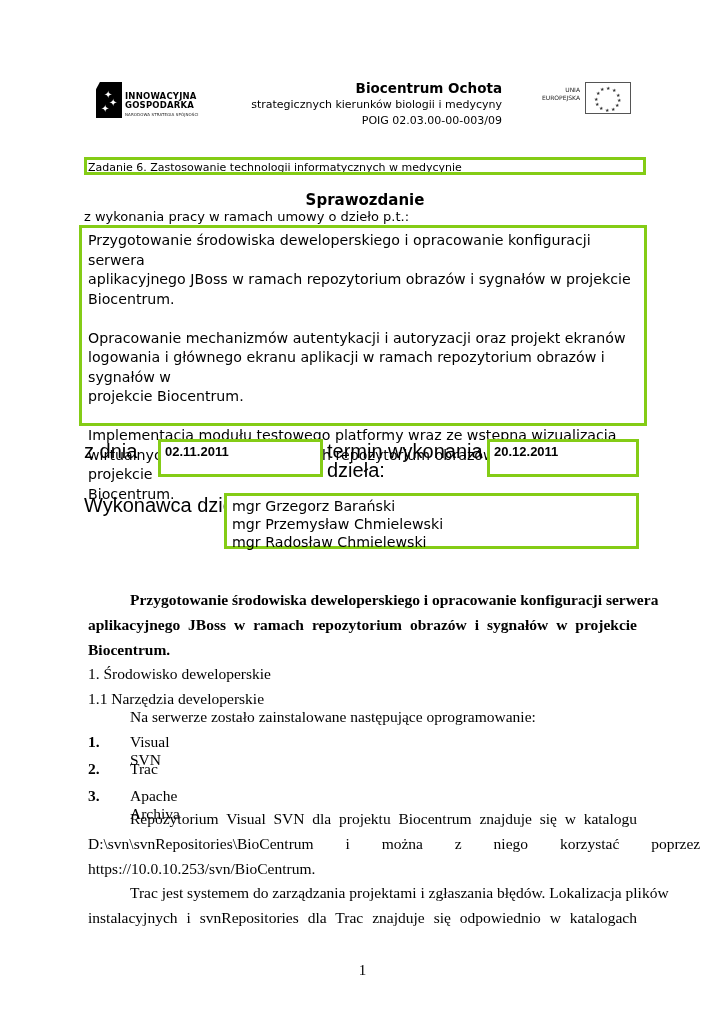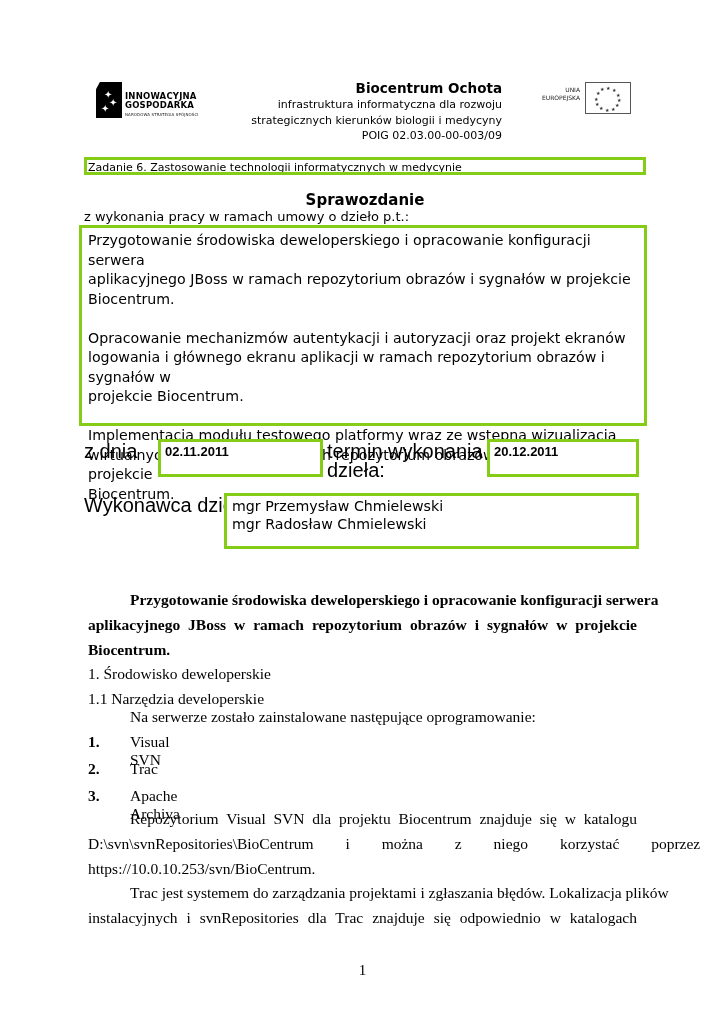--- a/index.html
+++ b/index.html
@@ -57,21 +57,20 @@
   </div>
   <div class="logo-text">
     <div>INNOWACYJNA</div>
     <div>GOSPODARKA</div>
   </div>
   <div class="logo-sub">NARODOWA STRATEGIA SPÓJNOŚCI</div>
 </div>
 
 <div class="abs hdr-center">
   <div class="hdr-title">Biocentrum Ochota</div>
-  <div class="hdr-line">infrastruktura informatyczna dla rozwoju</div>
   <div class="hdr-line">strategicznych kierunków biologii i medycyny</div>
   <div class="hdr-line">POIG 02.03.00-00-003/09</div>
 </div>
 
 <div class="abs eu-text">
   <div>UNIA</div>
   <div>EUROPEJSKA</div>
 </div>
 <div class="abs eu-flag">
   <span class="eu-star" style="left:20px;top:3px;">★</span>
@@ -114,20 +113,21 @@
 <div class="abs row-label" style="left:84px;top:442px;">z dnia</div>
 <div class="box datebox" style="left:158px;top:439px;width:165px;height:38px;">02.11.2011</div>
 <div class="abs row-label" style="left:327px;top:442px;">
   <div>termin wykonania</div>
   <div>dzieła:</div>
 </div>
 <div class="box datebox" style="left:487px;top:439px;width:152px;height:38px;">20.12.2011</div>
 
 <div class="abs row-label" style="left:84px;top:496px;">Wykonawca dzieła:</div>
 <div class="box workers">
+  <div>mgr Grzegorz Barański</div>
   <div>mgr Przemysław Chmielewski</div>
   <div>mgr Radosław Chmielewski</div>
 </div>
 
 <div class="body">
   <div class="line bold just" style="left:130px;width:507px;top:591px;">Przygotowanie środowiska deweloperskiego i opracowanie konfiguracji serwera</div>
   <div class="line bold just" style="top:616px;">aplikacyjnego JBoss w ramach repozytorium obrazów i sygnałów w projekcie</div>
   <div class="line bold" style="top:641px;">Biocentrum.</div>
 
   <div class="line" style="top:665px;">1. Środowisko deweloperskie</div>

